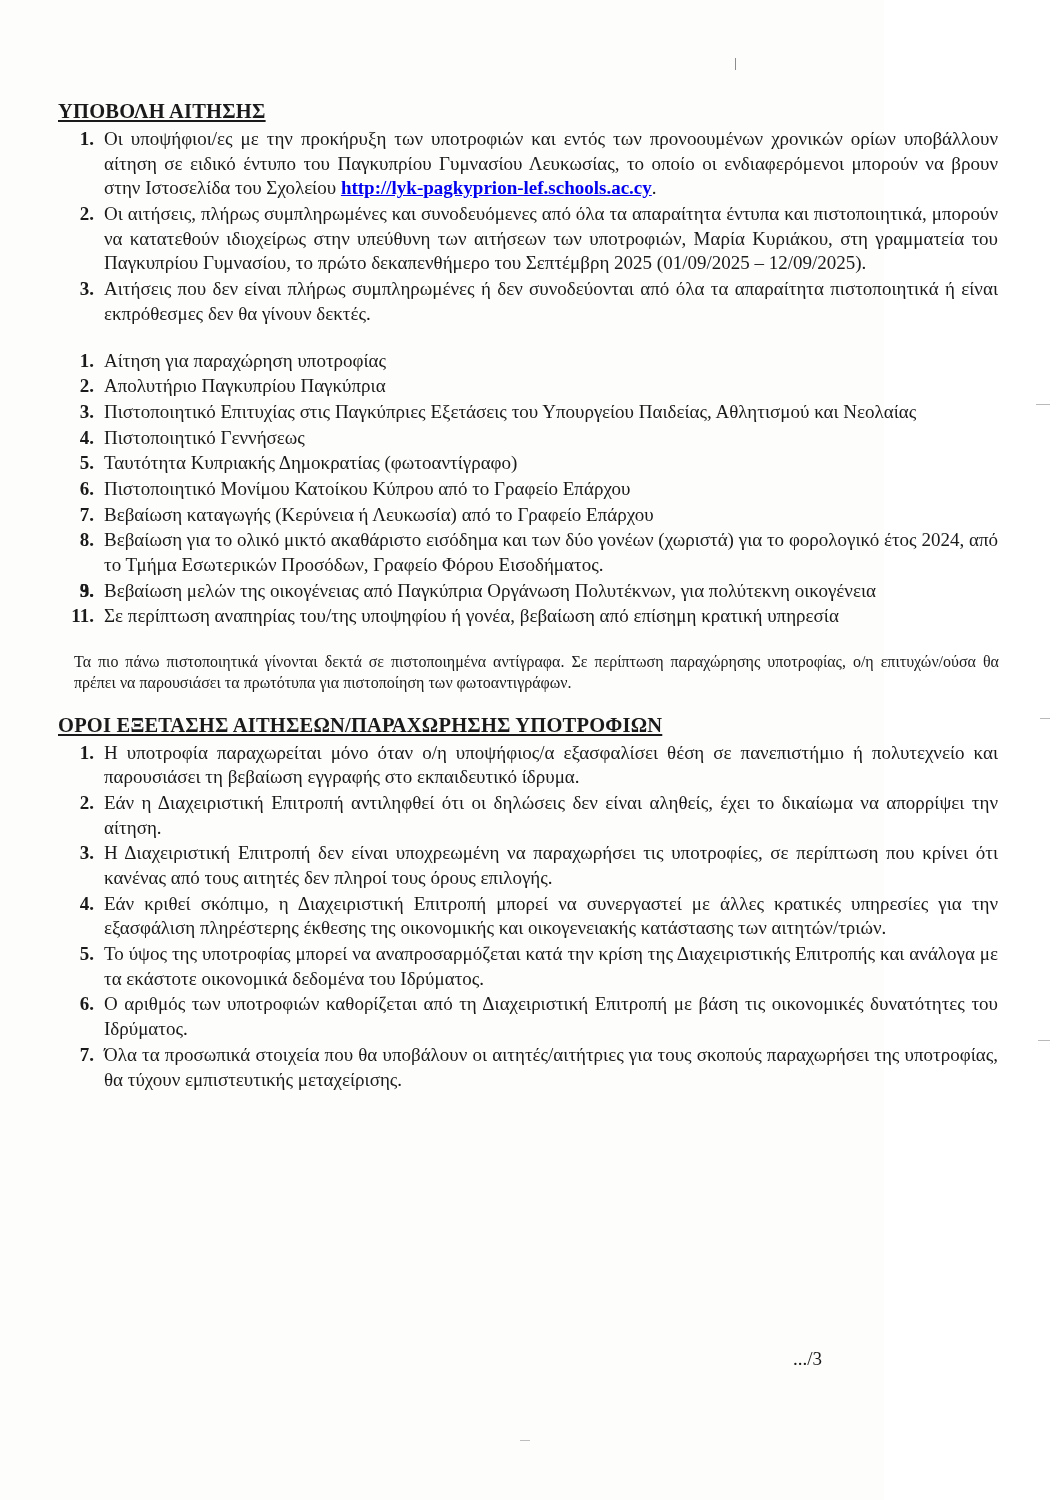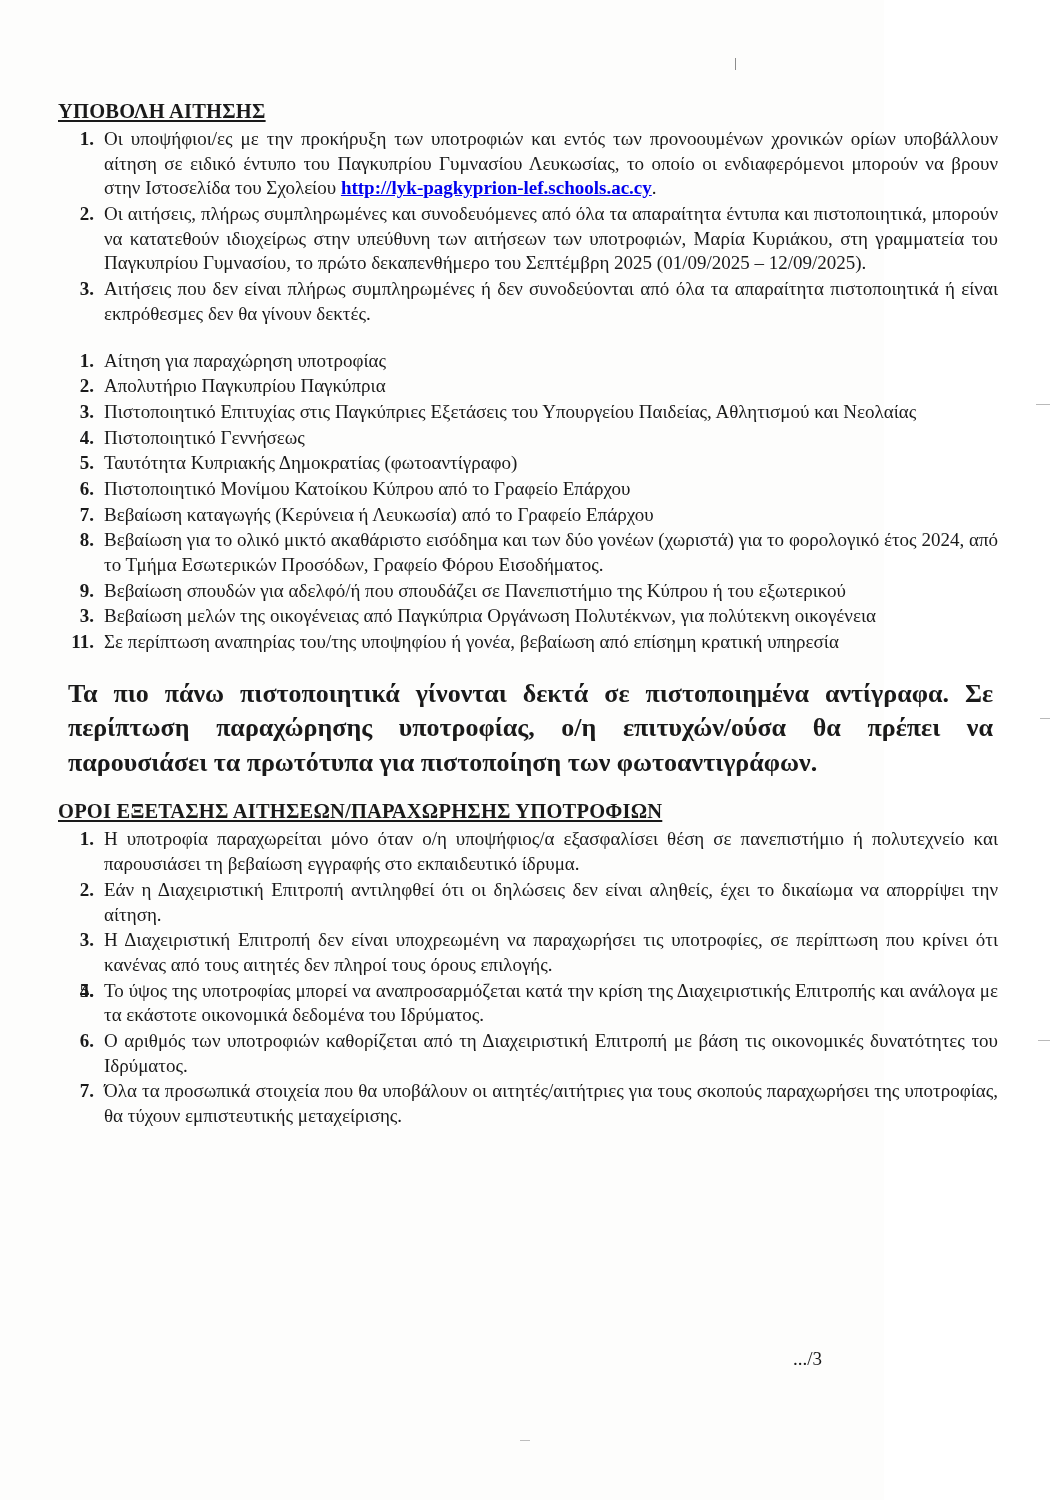--- a/index.html
+++ b/index.html
@@ -86,26 +86,26 @@
     font-size: 19px;
   }
   ol.list.wide > li .num { left: 0px; width: 36px; }
 
   .b { font-weight: normal; }
   .link { font-weight: bold; }
 
   .justify-hard { text-align: justify; text-align-last: justify; }
 
   .para-bold {
-    font-size: 26px;
-    font-weight: bold;
+    font-size: 16px;
+    font-weight: normal;
     line-height: 1.33;
     text-align: justify;
     text-align-last: left;
-    margin: 16px 0 20px 10px;
+    margin: 16px 0 20px 16px;
     width: 925px;
   }
 
   .terms li {
     font-size: 18.3px;
     line-height: 1.30;
     text-align: justify;
   }
 
   .pagenum {
@@ -175,21 +175,20 @@
         <li>
           <span class="num">7.</span>
           <span><span>Βεβαίωση καταγωγής (Κερύνεια ή Λευκωσία) από το </span><span class="b">Γραφείο Επάρχου</span></span>
         </li>
         <li>
           <span class="num">8.</span>
           <span>Βεβαίωση για το ολικό μικτό ακαθάριστο εισόδημα και των δύο γονέων (χωριστά) για το φορολογικό έτος 2024, από το Τμήμα Εσωτερικών Προσόδων, Γραφείο Φόρου Εισοδήματος.</span>
         </li>
         <li>
           <span class="num">9.</span>
-          <span>Βεβαίωση σπουδών για αδελφό/ή που σπουδάζει σε Πανεπιστήμιο της Κύπρου ή του εξωτερικού</span>
         </li>
         <li>
           <span class="num">3.</span>
           <span>Βεβαίωση μελών της οικογένειας από Παγκύπρια Οργάνωση Πολυτέκνων, για πολύτεκνη οικογένεια</span>
         </li>
         <li>
           <span class="num">11.</span>
           <span>Σε περίπτωση αναπηρίας του/της υποψηφίου ή γονέα, βεβαίωση από επίσημη κρατική υπηρεσία</span>
         </li>
       </ol>
@@ -207,20 +206,21 @@
         <li>
           <span class="num">2.</span>
           <span>Εάν η Διαχειριστική Επιτροπή αντιληφθεί ότι οι δηλώσεις δεν είναι αληθείς, έχει το δικαίωμα να απορρίψει την αίτηση.</span>
         </li>
         <li>
           <span class="num">3.</span>
           <span>Η Διαχειριστική Επιτροπή δεν είναι υποχρεωμένη να παραχωρήσει τις υποτροφίες, σε περίπτωση που κρίνει ότι κανένας από τους αιτητές δεν πληροί τους όρους επιλογής.</span>
         </li>
         <li>
           <span class="num">4.</span>
+          <span>Εάν κριθεί σκόπιμο, η Διαχειριστική Επιτροπή μπορεί να συνεργαστεί με άλλες κρατικές υπηρεσίες για την εξασφάλιση πληρέστερης έκθεσης της οικονομικής και οικογενειακής κατάστασης των αιτητών/τριών.</span>
         </li>
         <li>
           <span class="num">5.</span>
           <span>Το ύψος της υποτροφίας μπορεί να αναπροσαρμόζεται κατά την κρίση της Διαχειριστικής Επιτροπής και ανάλογα με τα εκάστοτε οικονομικά δεδομένα του Ιδρύματος.</span>
         </li>
         <li>
           <span class="num">6.</span>
           <span>Ο αριθμός των υποτροφιών καθορίζεται από τη Διαχειριστική Επιτροπή με βάση τις οικονομικές δυνατότητες του Ιδρύματος.</span>
         </li>
         <li>

